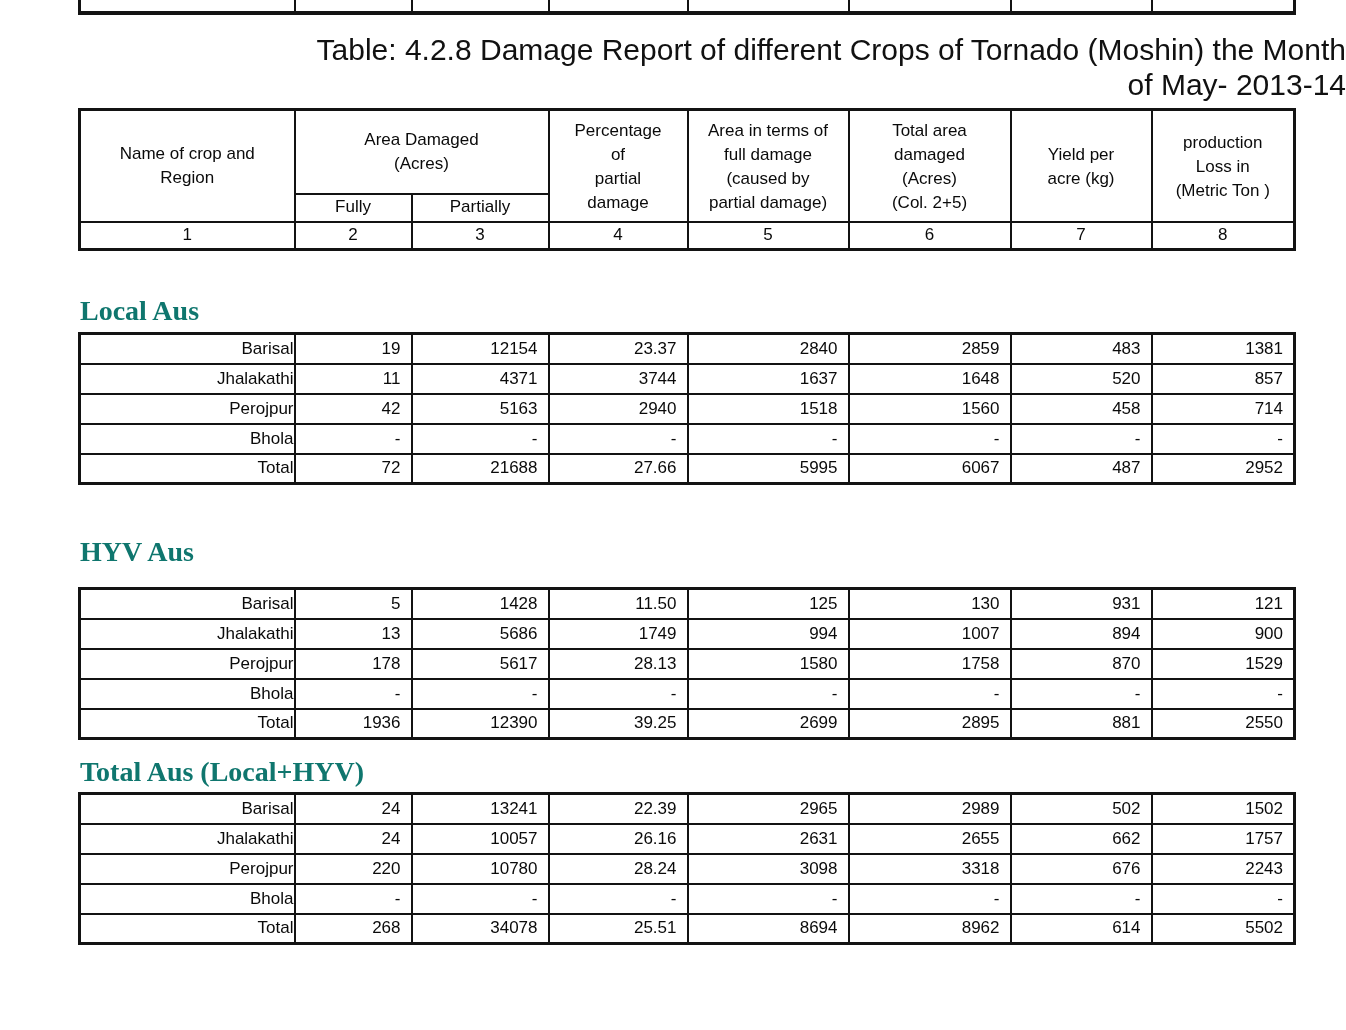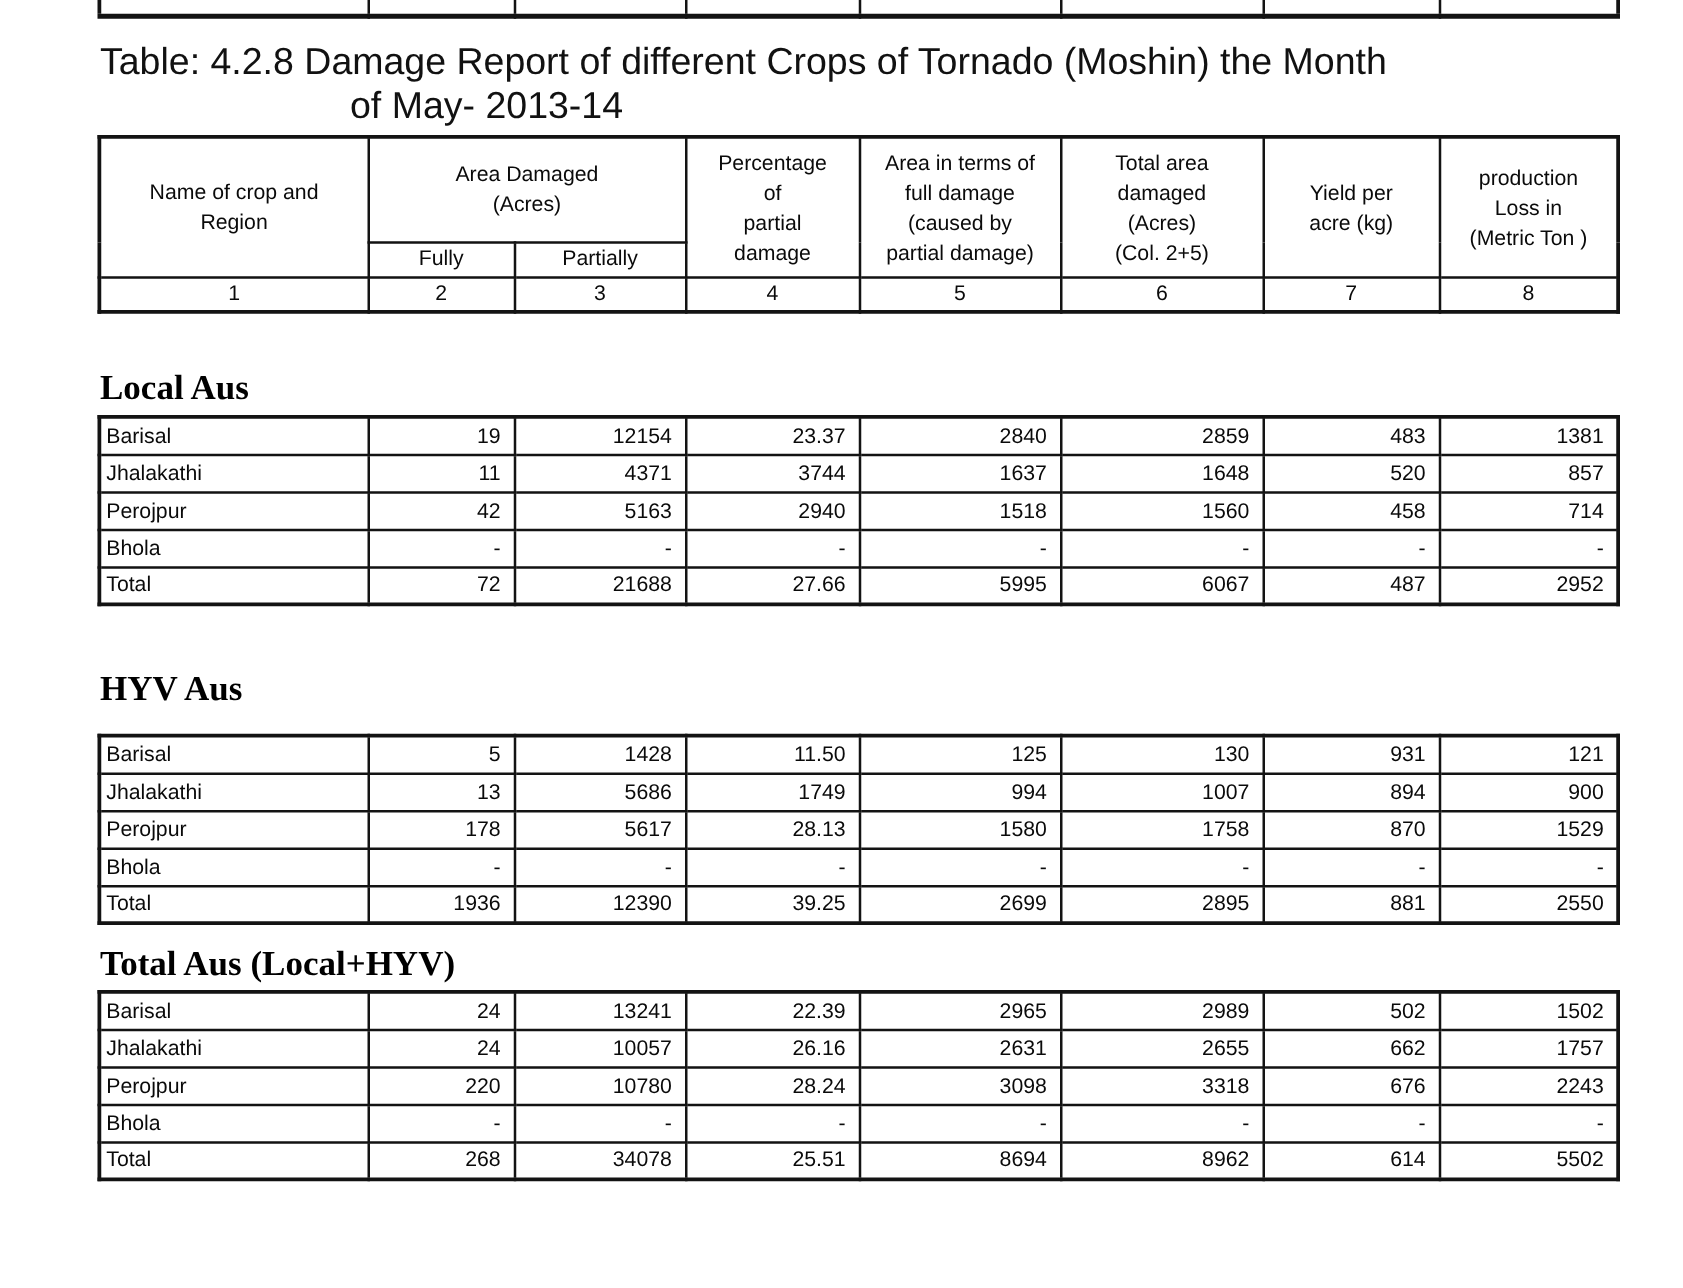--- a/index.html
+++ b/index.html
@@ -42,48 +42,49 @@
   table.frag { border-top-style: hidden; border-bottom-width: 4px; }
   table.frag td { height: 13px; }
 
   
   .caption {
     margin: 17px 0 6px 80px;
     font-size: 30px;
     line-height: 35px;
     letter-spacing: 0px;
     color: #111;
+    text-align: right;
   }
   .caption .line2 { margin-left: 200px; }
 
   
   table.hdr th { text-align: center; line-height: 1.42; white-space: pre-line; }
   tr.hrow1 { height: 84px; }
   tr.hrow2 { height: 28px; }
   tr.hrow3 { height: 28px; }
   th.v-top { vertical-align: top; padding-top: 2px; }
   th.no-right { border-right-style: hidden; }
   th.no-left  { border-left-style: hidden; }
   tr.hrow3 td { text-align: center; }
 
   
   .section-heading {
     font-family: "Liberation Serif", serif;
     font-weight: bold;
     font-size: 28px;
     margin-left: 80px;
-    color: #000000;
+    color: #0f766e;
   }
   .sh1 { margin-top: 44px; margin-bottom: 5px; }
   .sh2 { margin-top: 51px; margin-bottom: 19px; }
   .sh3 { margin-top: 16px; margin-bottom: 4px; }
 
   
   table.data td { height: 30px; }
-  td.region { text-align: left; padding-left: 4px; }
+  td.region { text-align: right; padding-left: 4px; }
   td.num { text-align: right; padding-right: 10px; }
 </style>
 </head>
 <body>
 
 <div class="page">
 
   <table class="t frag">
     <colgroup>
         <col class="c1">

